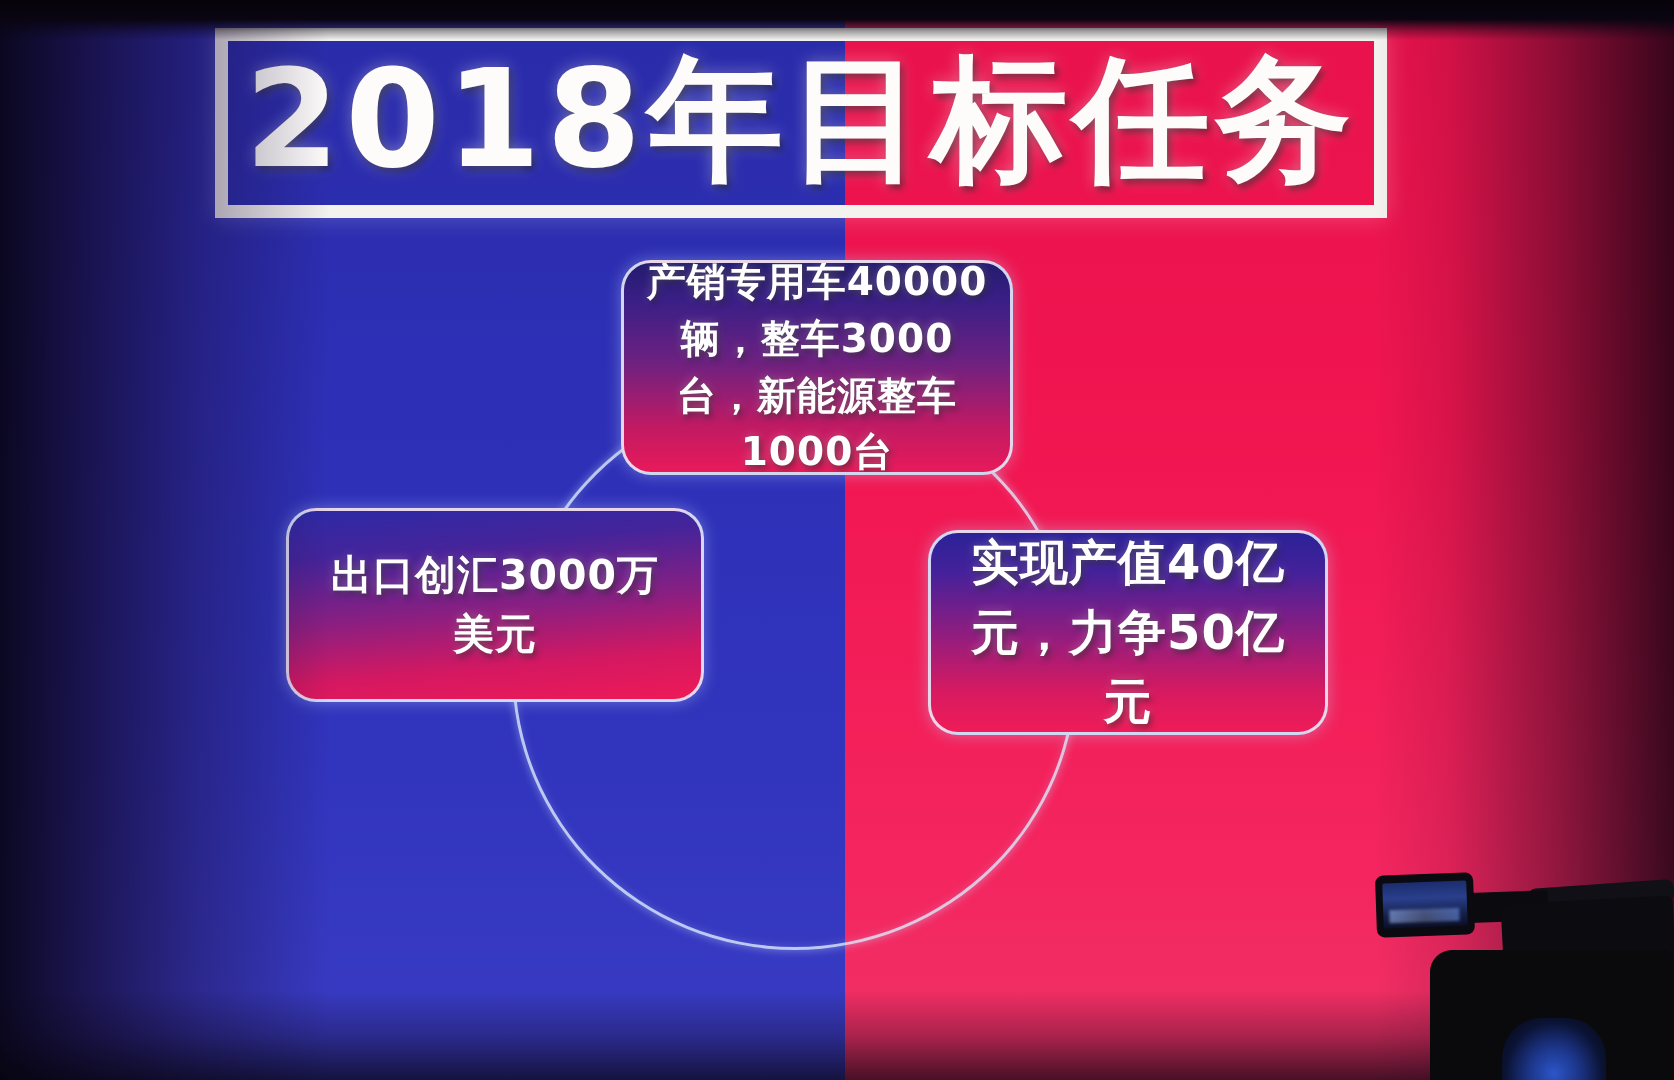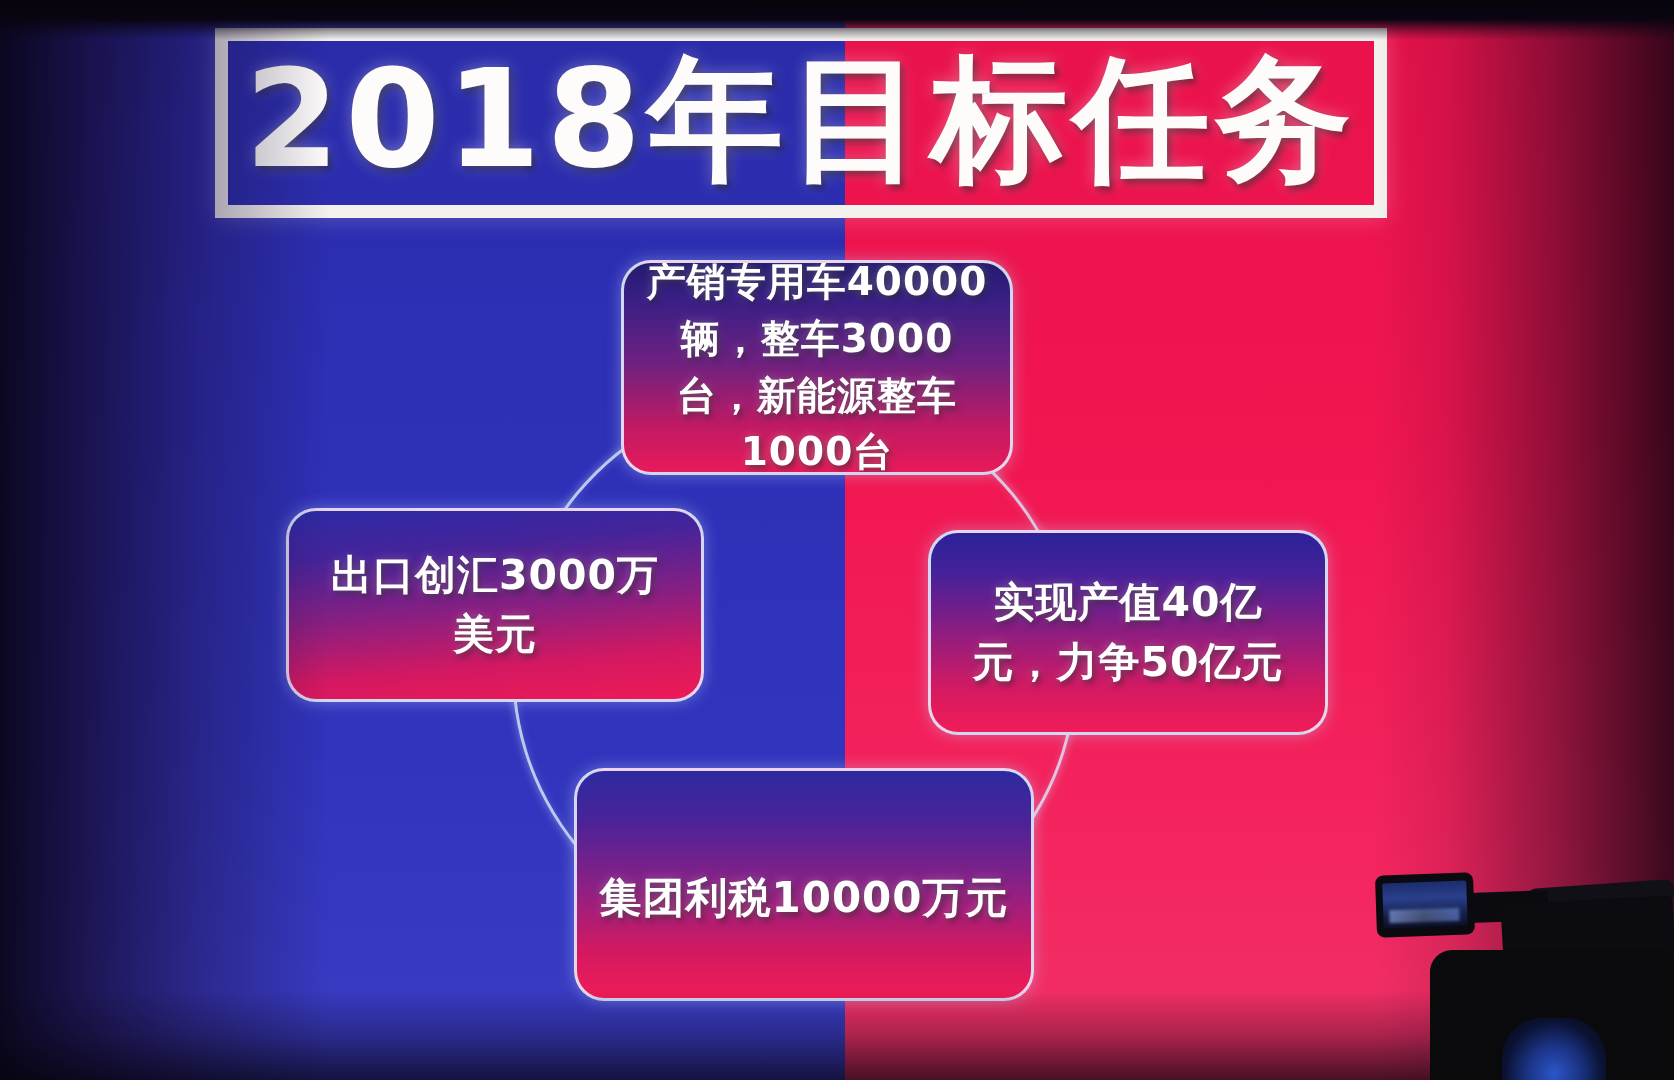--- a/index.html
+++ b/index.html
@@ -159,21 +159,21 @@
   #card-left .ctext { font-size: 41px; }
 
   
   #card-right {
     left: 912px;
     top: 530px;
     width: 400px;
     height: 205px;
     background: linear-gradient(180deg, #2b2298 0%, #45219a 20%, #8e1d80 50%, #d81a60 80%, #ef1c58 100%);
   }
-  #card-right .ctext { font-size: 41px; }
+  #card-right .ctext { font-size: 48px; }
 
   
   #card-bottom {
     left: 558px;
     top: 768px;
     width: 460px;
     height: 233px;
     background: linear-gradient(180deg, #2d2aa0 0%, #4a2398 22%, #8e2084 52%, #d5195f 80%, #ef1c58 100%);
   }
   #card-bottom .ctext {
@@ -314,23 +314,20 @@
   </div>
 
   <div class="card" id="card-left">
     <div class="ctext">出口创汇3000万美元</div>
   </div>
 
   <div class="card" id="card-right">
     <div class="ctext">实现产值40亿元，力争50亿元</div>
   </div>
 
-  <div class="card" id="card-bottom">
-    <div class="ctext">集团利税10000万元</div>
-  </div>
 
   <div class="vig-left"></div>
   <div class="vig-right"></div>
   <div class="vig-top"></div>
   <div class="vig-bottom"></div>
 
   <div class="camera">
     <div class="cam-handle"></div>
     <div class="cam-hl"></div>
     <div class="cam-mic"></div>

